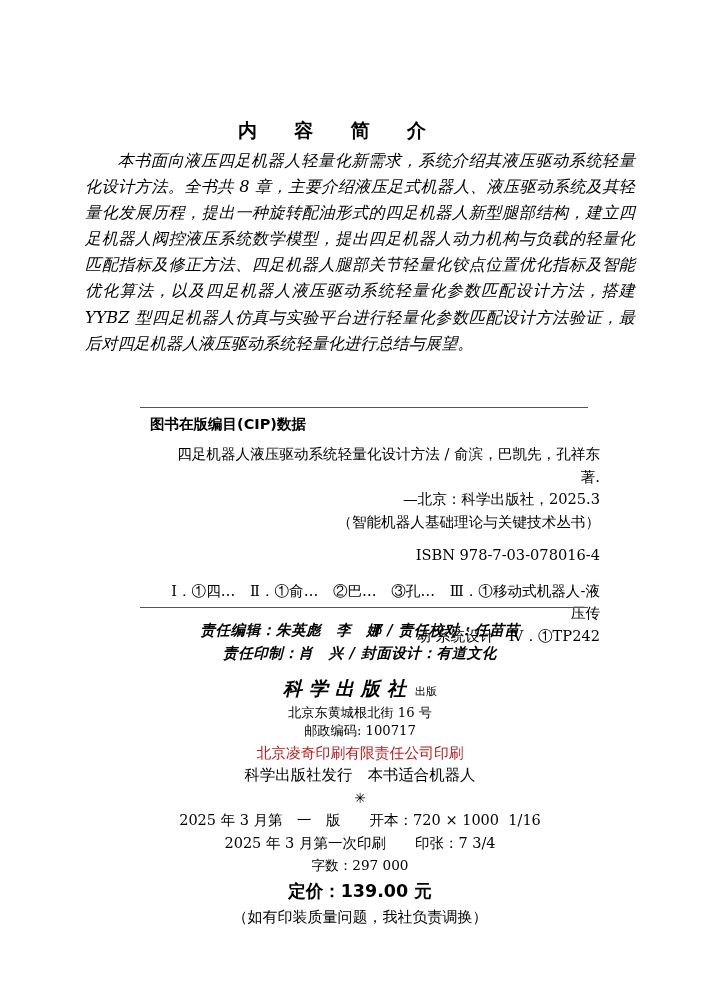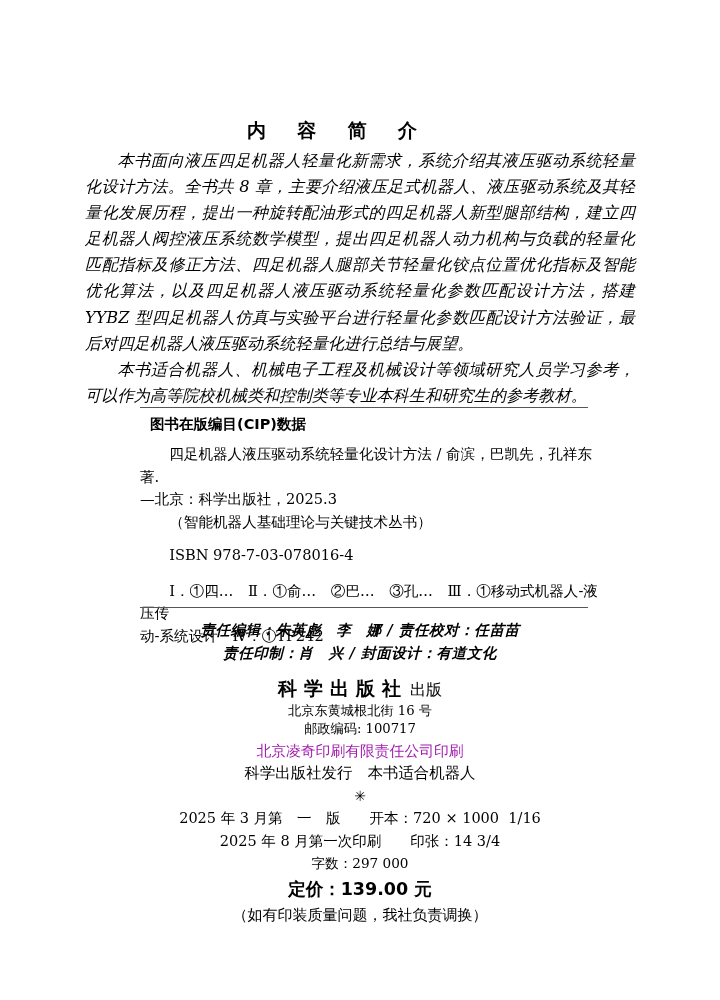--- a/index.html
+++ b/index.html
@@ -28,21 +28,21 @@
   .intro-title {
     position: absolute;
     left: 0;
     top: 118px;
     width: 664px;
     text-align: center;
     font-size: 19px;
     font-weight: bold;
     letter-spacing: 13px;
     text-indent: 13px;
-    font-family: Liberation Sans, sans-serif;
+    font-family: Liberation Mono, monospace;
   }
 
   .intro-body {
     position: absolute;
     left: 85px;
     top: 148px;
     width: 550px;
     font-size: 16.2px;
     line-height: 26.1px;
     text-align: justify;
@@ -76,20 +76,21 @@
   }
   .cip-heading {
     font-weight: bold;
     font-size: 14.5px;
     margin: 0 0 9px 10px;
     font-family: "DejaVu Sans", "Liberation Sans", sans-serif;
   }
   .cip-line {
     margin: 0;
     line-height: 22.5px;
+    text-align: right;
   }
   .cip-indent { text-indent: 2em; }
   .cip-gap-top { margin-top: 11px; }
   .cip-gap-top2 { margin-top: 13px; }
   .cip-sm { font-size: 14.2px; }
 
   
   .credits {
     position: absolute;
     left: 0;
@@ -113,43 +114,44 @@
     text-align: center;
   }
   .pub-logo-line {
     font-size: 19px;
     line-height: 24px;
     white-space: nowrap;
   }
   .pub-logo {
     font-family: "DejaVu Serif", "Liberation Serif", serif;
     font-weight: bold;
+    font-style: italic;
     letter-spacing: 7px;
     font-size: 19px;
   }
   .pub-logo-suffix {
     font-family: "DejaVu Sans", "Liberation Sans", sans-serif;
-    font-size: 16px;
+    font-size: 11px;
     letter-spacing: 0;
     margin-left: 2px;
   }
   .addr {
     font-size: 13.2px;
     line-height: 17.5px;
     font-family: "DejaVu Serif", "Liberation Serif", serif;
   }
   .url {
     font-size: 12.2px;
     line-height: 17px;
     font-family: "DejaVu Serif", "Liberation Serif", serif;
   }
   .printer {
     font-size: 14.8px;
     line-height: 22px;
-    color: #a21caf;
+    color: #b91c1c;
     font-family: "DejaVu Sans", "Liberation Sans", sans-serif;
     margin-top: 3px;
   }
   .distrib {
     font-size: 15.4px;
     line-height: 22px;
     font-family: "DejaVu Sans", "Liberation Sans", sans-serif;
   }
   .star {
     font-size: 14px;
@@ -183,21 +185,20 @@
 </style>
 </head>
 <body>
 
 <div class="page">
 
   <div class="intro-title">内 容 简 介</div>
 
   <div class="intro-body">
     <p>本书面向液压四足机器人轻量化新需求，系统介绍其液压驱动系统轻量化设计方法。全书共 8 章，主要介绍液压足式机器人、液压驱动系统及其轻量化发展历程，提出一种旋转配油形式的四足机器人新型腿部结构，建立四足机器人阀控液压系统数学模型，提出四足机器人动力机构与负载的轻量化匹配指标及修正方法、四足机器人腿部关节轻量化铰点位置优化指标及智能优化算法，以及四足机器人液压驱动系统轻量化参数匹配设计方法，搭建 YYBZ 型四足机器人仿真与实验平台进行轻量化参数匹配设计方法验证，最后对四足机器人液压驱动系统轻量化进行总结与展望。</p>
-    <p>本书适合机器人、机械电子工程及机械设计等领域研究人员学习参考，可以作为高等院校机械类和控制类等专业本科生和研究生的参考教材。</p>
   </div>
 
   <div class="cip-rule top"></div>
 
   <div class="cip">
     <div class="cip-heading">图书在版编目(CIP)数据</div>
 
     <div class="cip-line cip-indent">四足机器人液压驱动系统轻量化设计方法 / 俞滨，巴凯先，孔祥东著.</div>
 
     <div class="cip-line">—北京：科学出版社，2025.3</div>
@@ -231,21 +232,21 @@
 
 
     <div class="printer">北京凌奇印刷有限责任公司印刷</div>
 
     <div class="distrib">科学出版社发行　本书适合机器人</div>
 
     <div class="star">✳</div>
 
     <div class="impr">2025 年 3 月第　一　版　　开本：720 × 1000  1/16</div>
 
-    <div class="impr">2025 年 8 月第一次印刷　　印张：14 3/4</div>
+    <div class="impr">2025 年 3 月第一次印刷　　印张：7 3/4</div>
 
     <div class="wordcount">字数：297 000</div>
 
     <div class="price">定价：139.00 元</div>
 
     <div class="notice">（如有印装质量问题，我社负责调换）</div>
 
   </div>
 
 </div>

